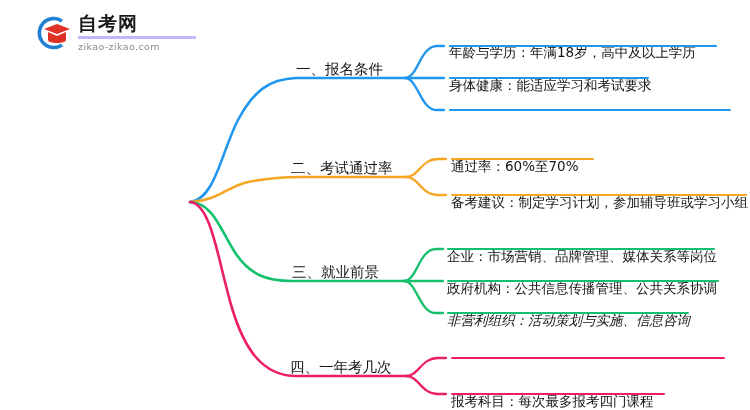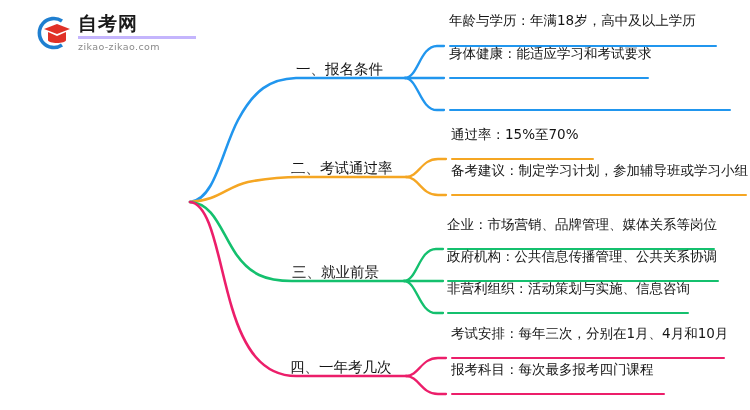--- a/index.html
+++ b/index.html
@@ -45,20 +45,21 @@
     font-size:14.5px;color:#141414;
     font-family:Liberation Serif, serif;
     padding-bottom:3px;
   }
   
   .leaf{
     position:absolute;white-space:nowrap;
     font-size:13.5px;color:#141414;
     font-family:"DejaVu Sans","Liberation Sans",sans-serif;
     padding-bottom:3px;
+    margin-top:32px;
   }
   .underline{position:absolute;height:2.2px;border-radius:1px;}
 </style>
 </head>
 <body>
 
 <div id="stage">
 
   <svg id="wires" viewBox="0 0 750 410">
     <g fill="none" stroke-linecap="round" stroke-width="2.6">
@@ -107,34 +108,33 @@
   <div class="underline" style="left:290px;top:375px;width:118px;background:#ec1e6a;"></div>
 
   <div class="leaf" style="left:449px;top:12px;">年龄与学历：年满18岁，高中及以上学历</div>
   <div class="underline" style="left:449px;top:45px;width:268px;background:#2196ee;"></div>
 
   <div class="leaf" style="left:449px;top:45px;">身体健康：能适应学习和考试要求</div>
   <div class="underline" style="left:449px;top:77px;width:200px;background:#2196ee;"></div>
 
   <div class="underline" style="left:449px;top:109px;width:282px;background:#2196ee;"></div>
 
-  <div class="leaf" style="left:451px;top:126px;">通过率：15%至70%</div>
+  <div class="leaf" style="left:451px;top:126px;">通过率：60%至70%</div>
   <div class="underline" style="left:451px;top:158px;width:143px;background:#f5a623;"></div>
 
   <div class="leaf" style="left:451px;top:162px;">备考建议：制定学习计划，参加辅导班或学习小组</div>
   <div class="underline" style="left:451px;top:194px;width:296px;background:#f5a623;"></div>
 
   <div class="leaf" style="left:447px;top:216px;">企业：市场营销、品牌管理、媒体关系等岗位</div>
   <div class="underline" style="left:447px;top:248px;width:268px;background:#14c06e;"></div>
 
   <div class="leaf" style="left:447px;top:248px;">政府机构：公共信息传播管理、公共关系协调</div>
   <div class="underline" style="left:447px;top:280px;width:272px;background:#14c06e;"></div>
 
-  <div class="leaf" style="left:447px;top:280px;">非营利组织：活动策划与实施、信息咨询</div>
+  <div class="leaf" style="left:447px;top:280px;font-style:italic;">非营利组织：活动策划与实施、信息咨询</div>
   <div class="underline" style="left:447px;top:312px;width:242px;background:#14c06e;"></div>
 
-  <div class="leaf" style="left:451px;top:325px;">考试安排：每年三次，分别在1月、4月和10月</div>
   <div class="underline" style="left:451px;top:357px;width:274px;background:#ec1e6a;"></div>
 
   <div class="leaf" style="left:451px;top:361px;">报考科目：每次最多报考四门课程</div>
   <div class="underline" style="left:451px;top:393px;width:214px;background:#ec1e6a;"></div>
 
 </div>
 
 </body></html>

